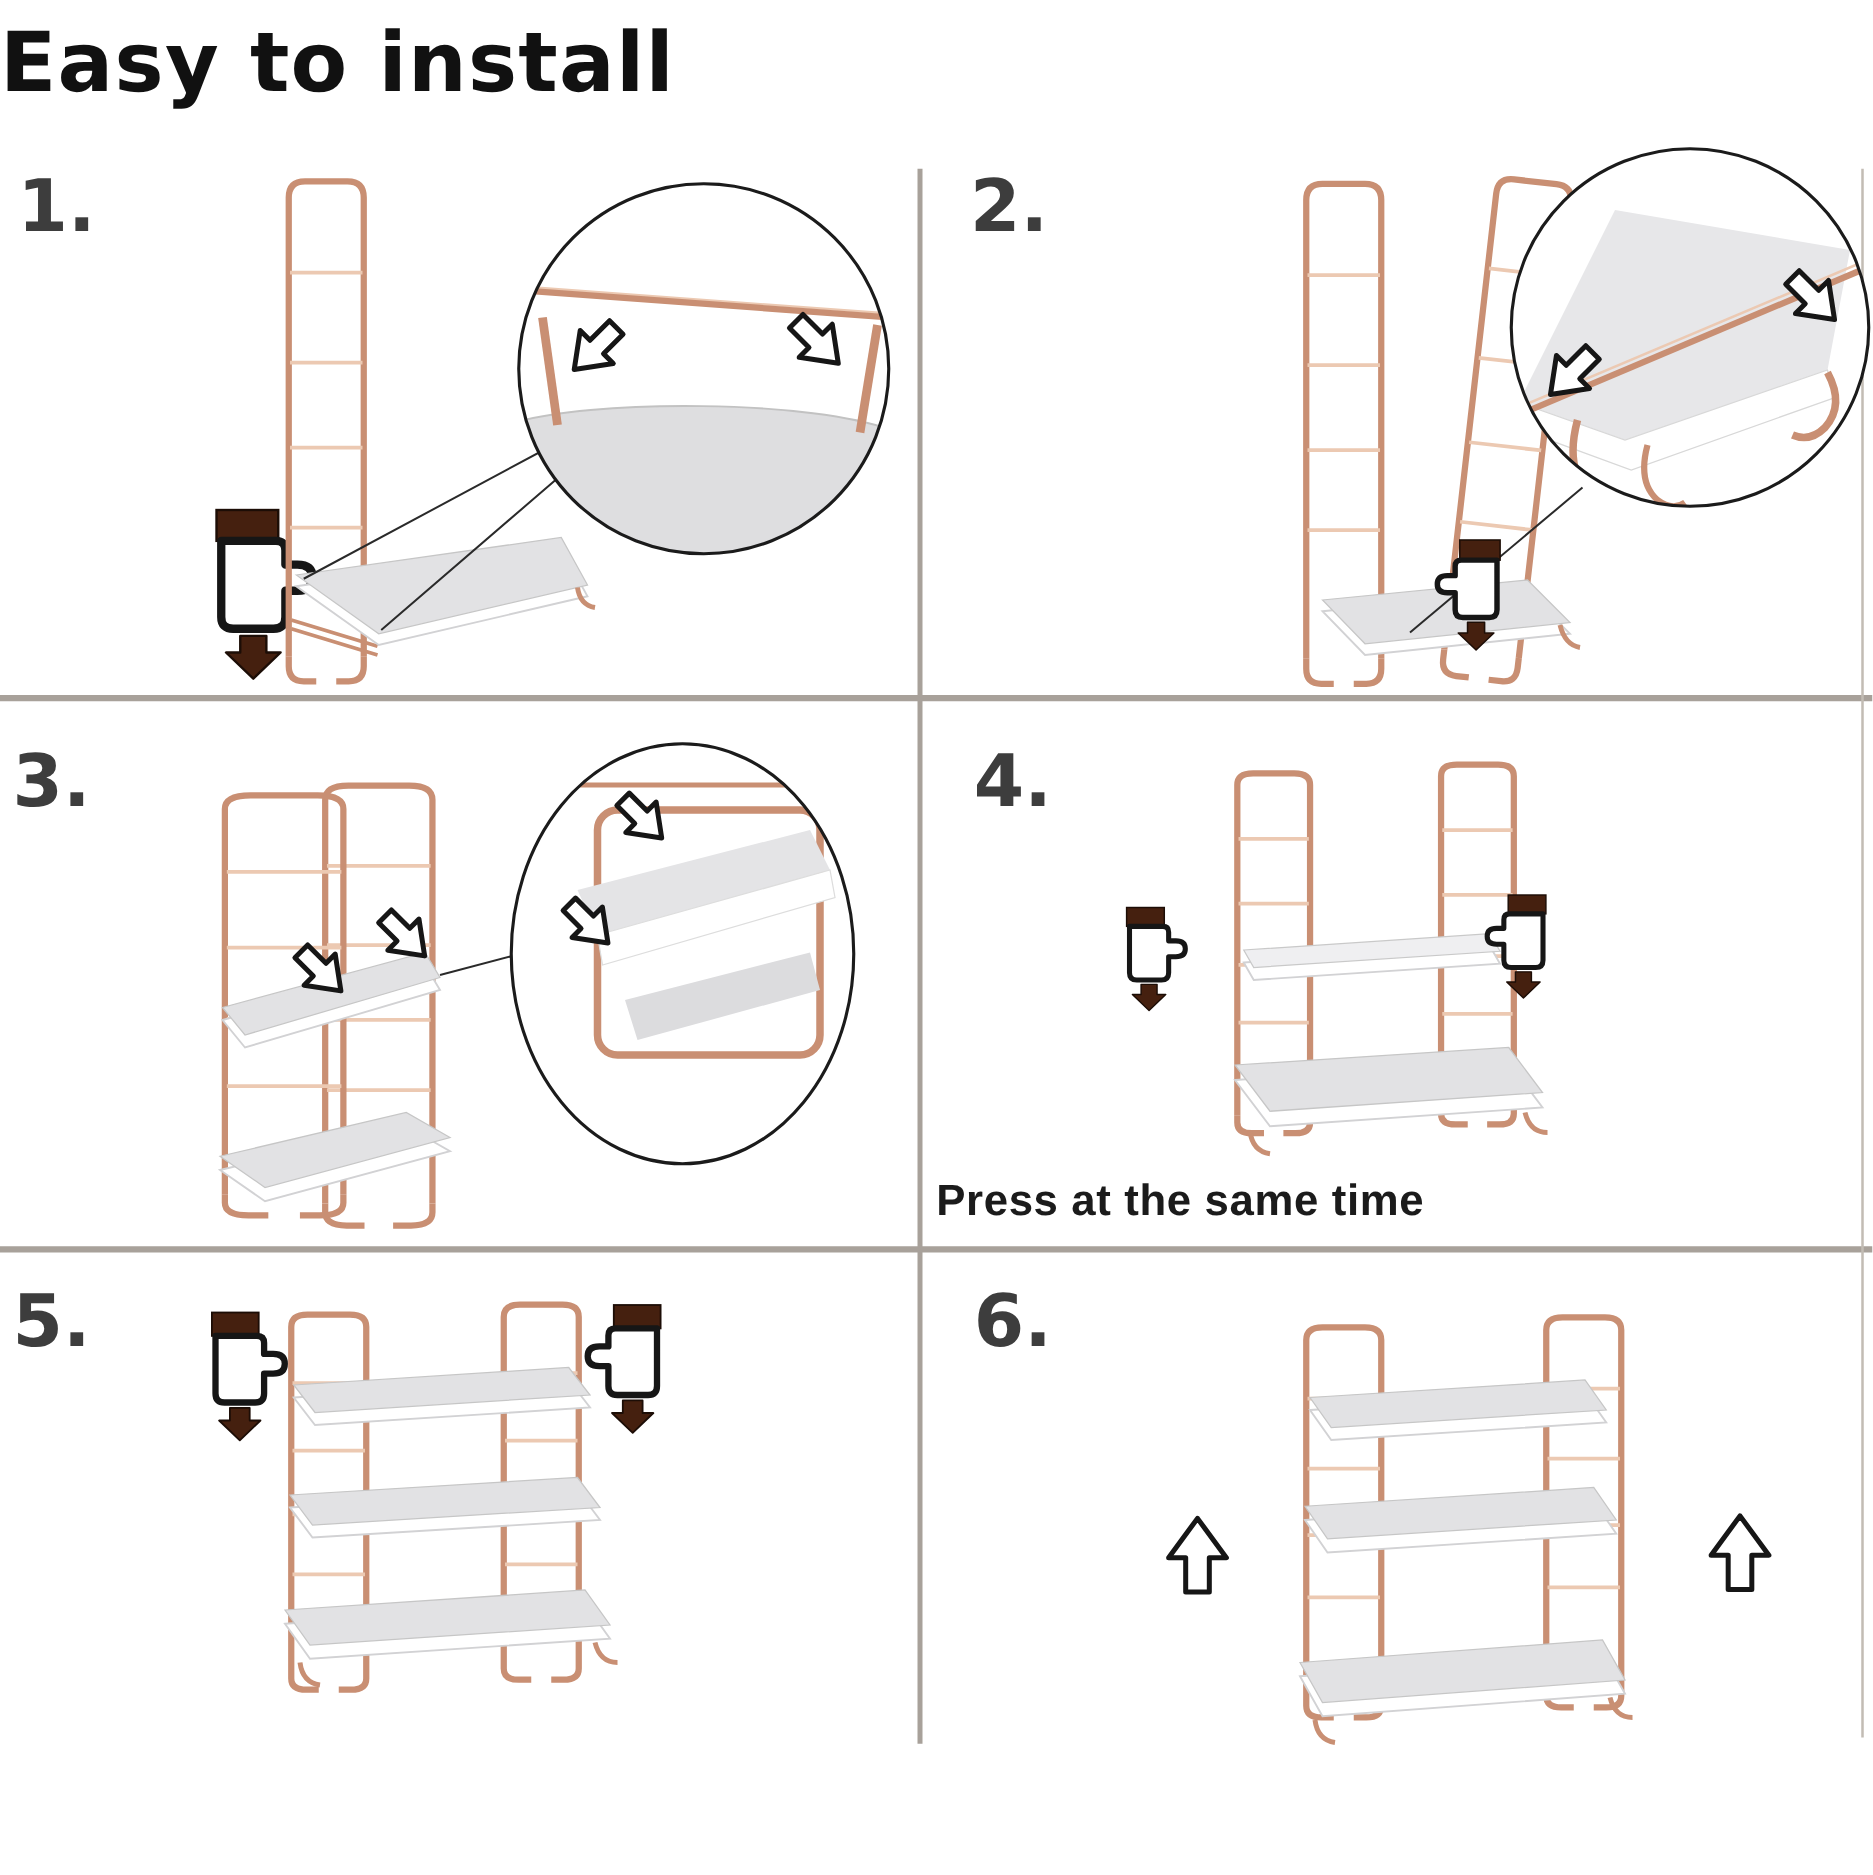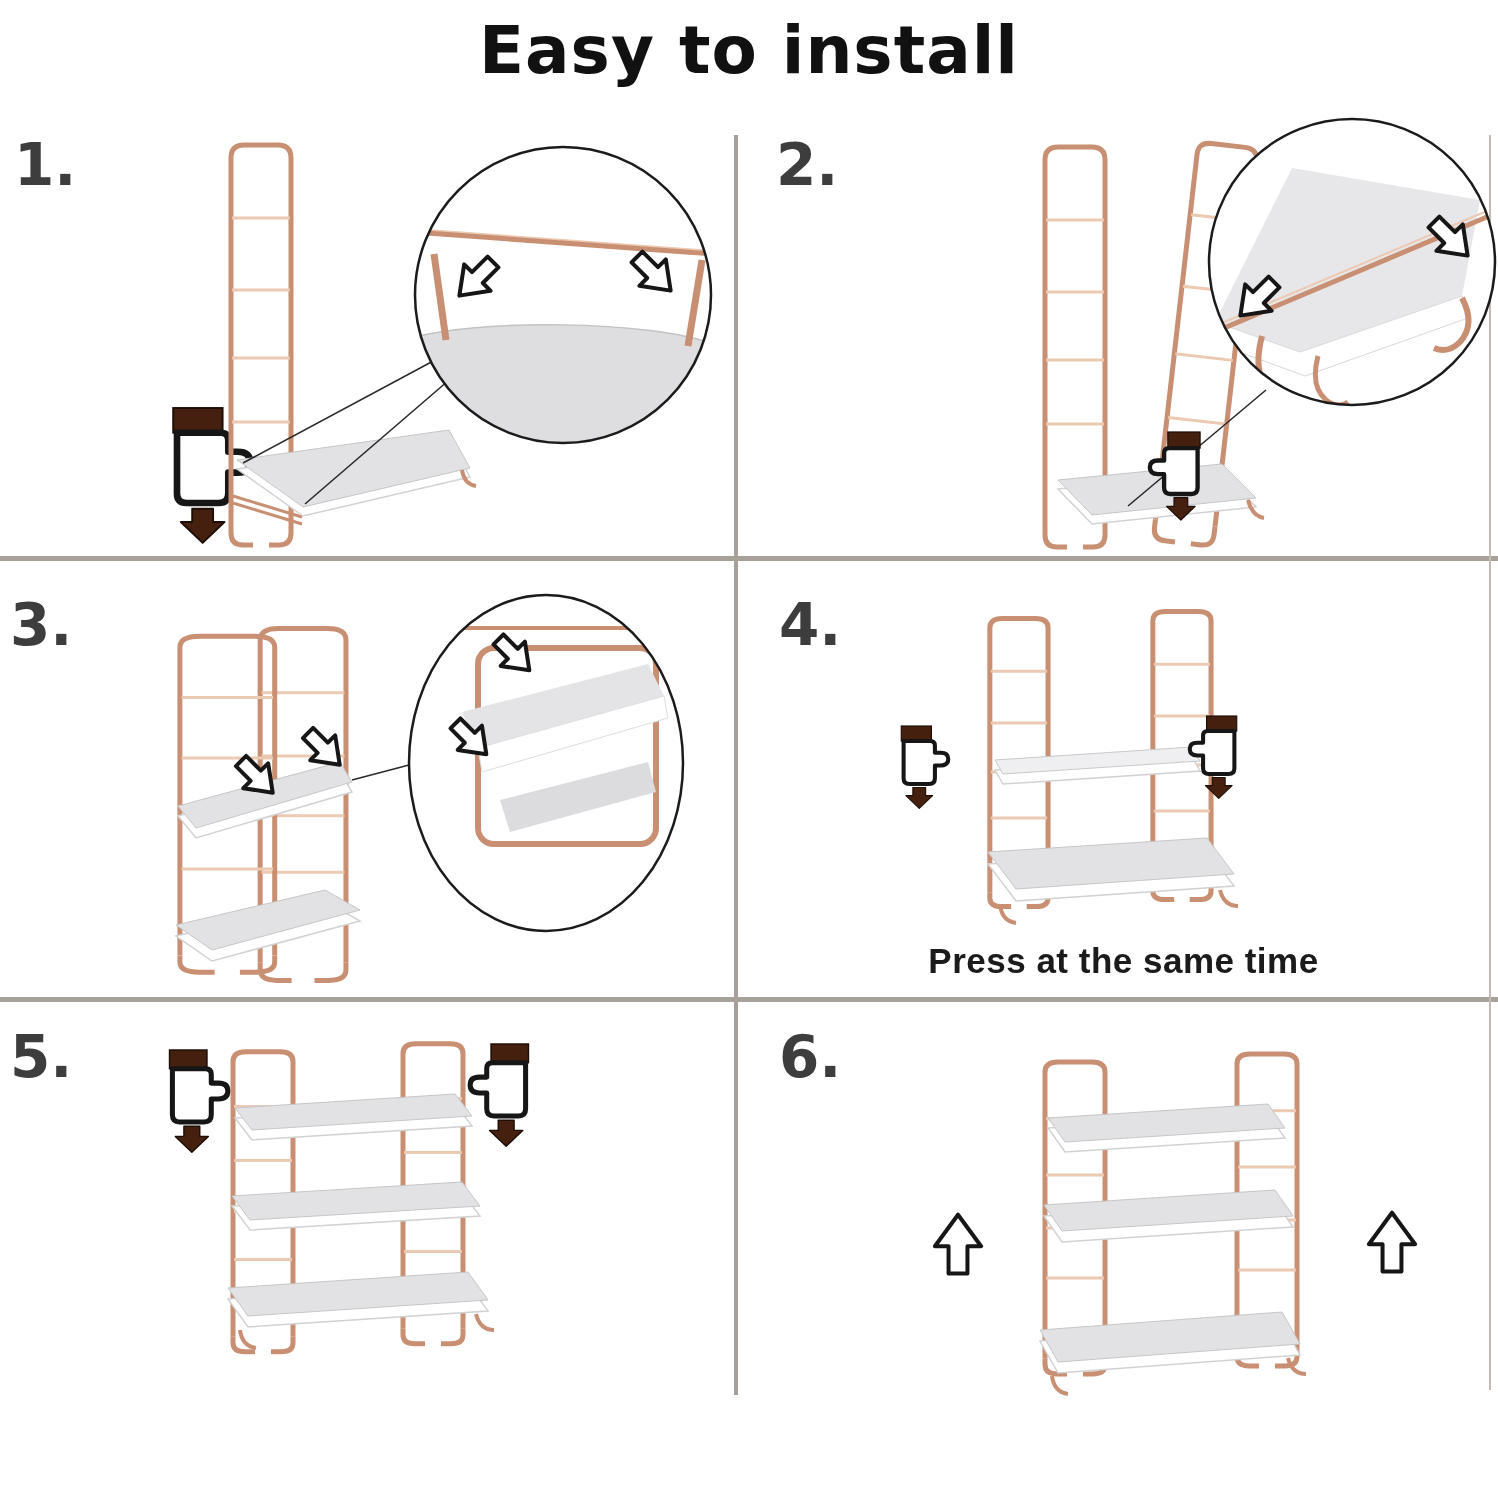--- a/index.html
+++ b/index.html
@@ -9,34 +9,34 @@
     --shelf-gray:#e2e2e4; --shelf-gray-light:#efeff1;
     --rim-white:#ffffff; --rim-edge:#d2d2d4;
     --hand-brown:#45200f; --outline-black:#161616; --connector-black:#2a2a2a;
   }
   html,body{margin:0;padding:0;}
   body{
     width:1498px;height:1500px;background:#ffffff;position:relative;overflow:hidden;
     font-family:"Liberation Sans",sans-serif;
   }
   .page-title{
-    position:absolute;left:0;right:0;top:12px;margin:0;text-align:center;
+    position:absolute;left:0;right:0;top:12px;margin:0;
     font-family:"DejaVu Sans","Liberation Sans",sans-serif;
     font-size:66px;font-weight:700;letter-spacing:1px;color:var(--title-black);
   }
   .step-number{
     position:absolute;
     font-family:"DejaVu Sans","Liberation Sans",sans-serif;
     font-size:58px;font-weight:700;color:var(--number-gray);line-height:1;
   }
   .n1{left:14px;top:136px;} .n2{left:776px;top:136px;}
   .n3{left:10px;top:596px;} .n4{left:779px;top:596px;}
   .n5{left:10px;top:1028px;} .n6{left:779px;top:1028px;}
   .caption{
-    position:absolute;left:749px;width:749px;top:941px;text-align:center;
+    position:absolute;left:749px;width:749px;top:941px;
     font-size:35px;font-weight:700;letter-spacing:.5px;color:var(--caption-black);
   }
   .divider{position:absolute;background:var(--divider);}
   .div-h1{left:0;top:556px;width:1498px;height:5px;}
   .div-h2{left:0;top:997px;width:1498px;height:5px;}
   .div-v{left:734px;top:135px;width:4px;height:1260px;}
   .edge-v{position:absolute;left:1489px;top:135px;width:2px;height:1255px;background:var(--edge-line);}
   svg.art{position:absolute;left:0;top:0;}
 </style>
 </head>

